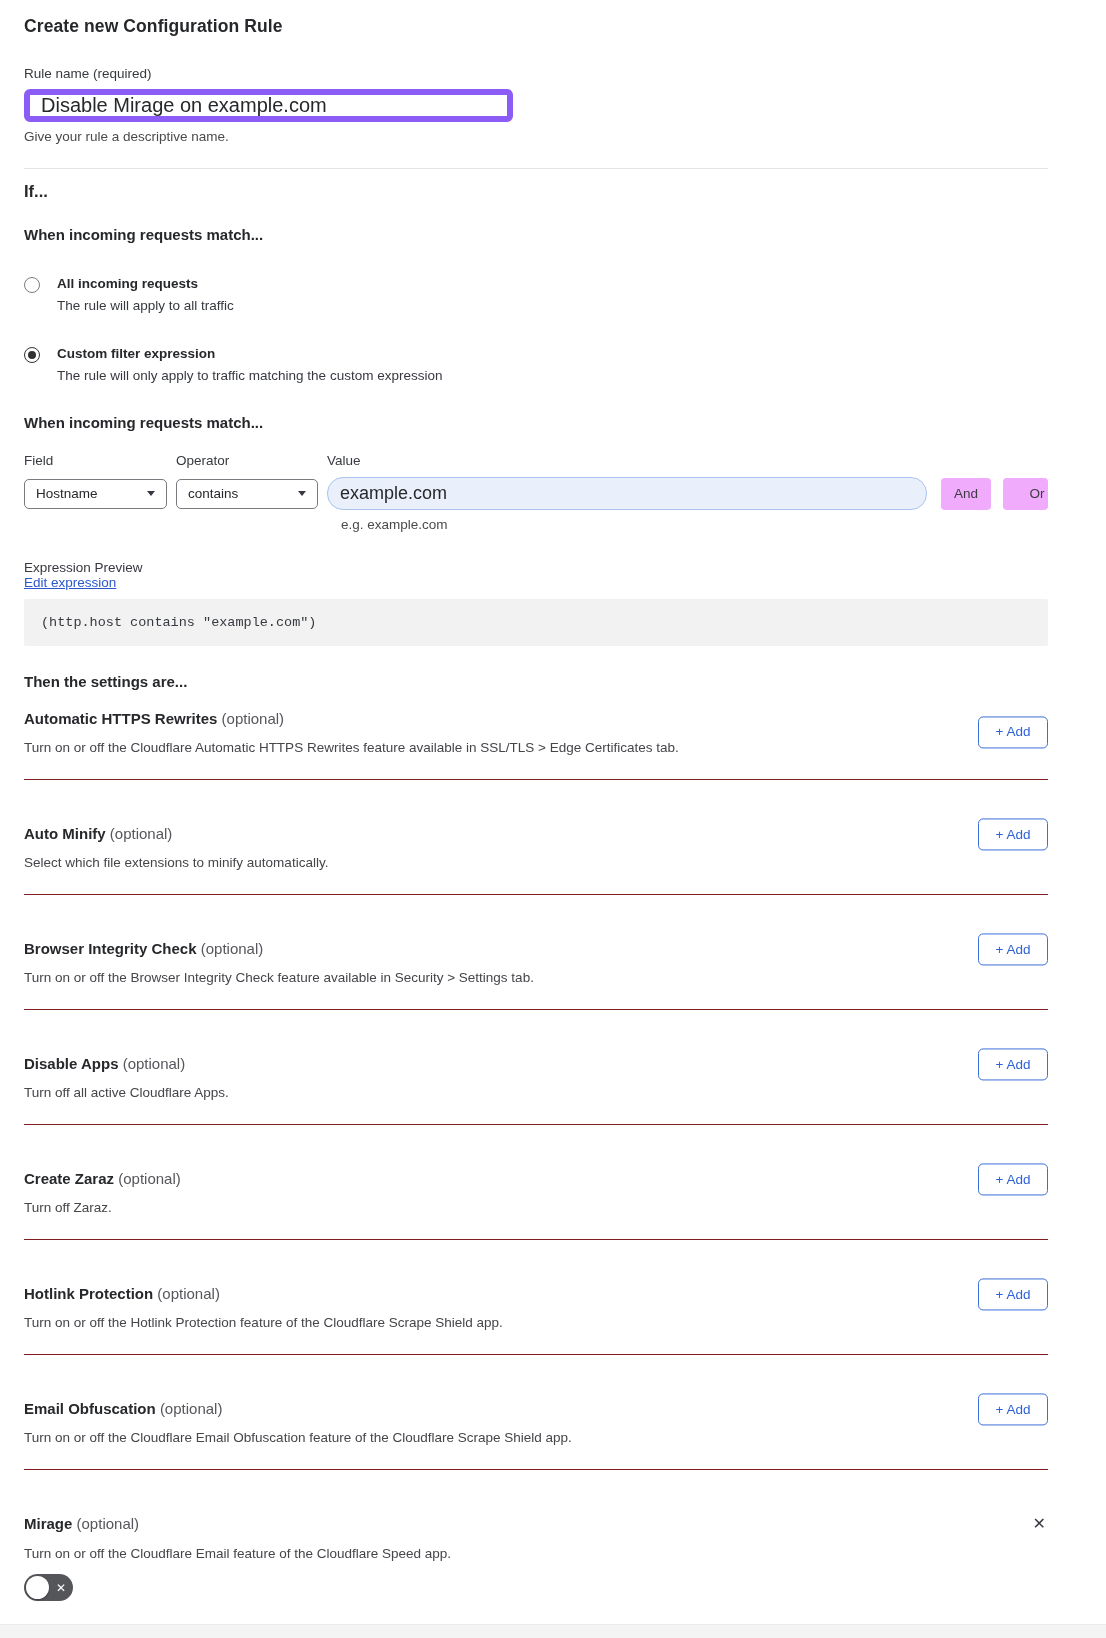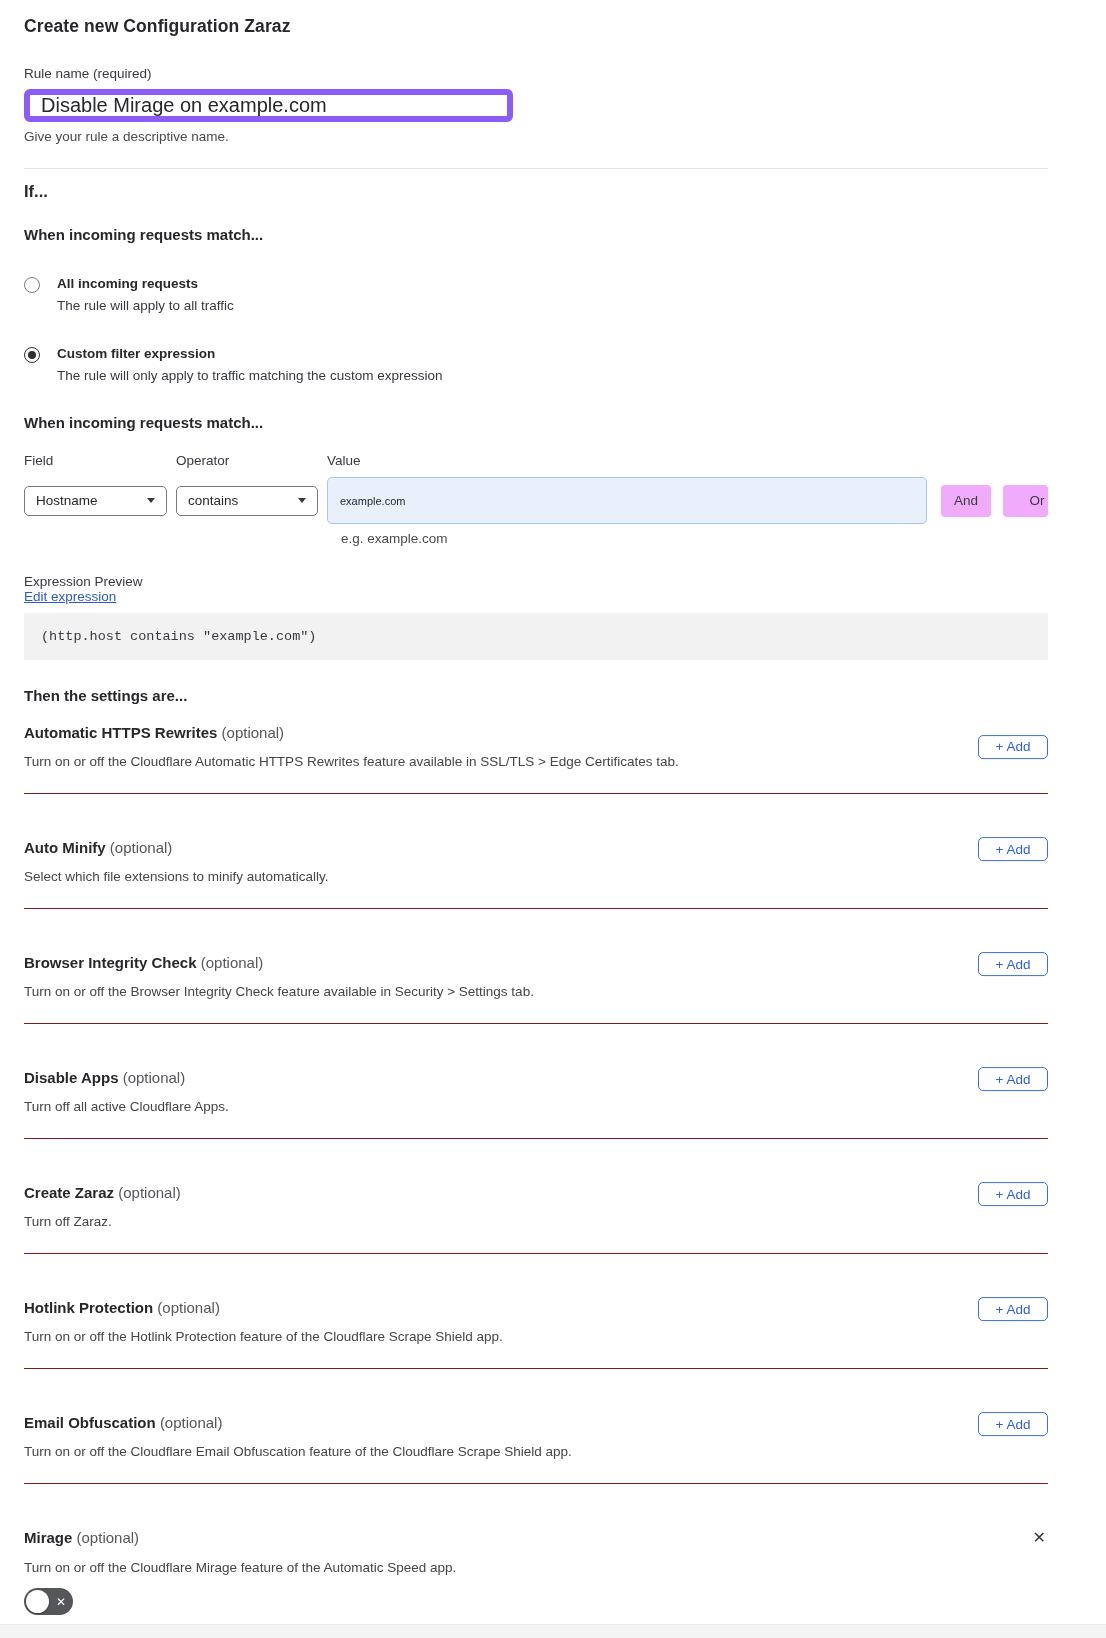--- a/index.html
+++ b/index.html
@@ -50,22 +50,22 @@
 
   .builder-controls { display: flex; margin-top: 9px; align-items: center; }
   .select-box {
     width: 143px; height: 30px; border: 1px solid #797980; border-radius: 5px;
     background: #fff; display: flex; align-items: center; justify-content: space-between;
     padding: 0 11px; font-size: 13.5px; color: #26282b; cursor: pointer;
     margin-right: 9px; flex: none;
   }
   .chevron { width: 0; height: 0; border-left: 4.5px solid transparent; border-right: 4.5px solid transparent; border-top: 5.5px solid #36393f; flex: none; }
   .value-input {
-    width: 600px; height: 47px; border: 1px solid #a9c4ee; border-radius: 5px;
-    background: #e9f0fc; padding: 0 12px; font-size: 11px; color: #26282b;
+    width: 600px; height: 33px; border: 1px solid #a9c4ee; border-radius: 16px;
+    background: #e9f0fc; padding: 0 12px; font-size: 18px; color: #26282b;
     font-family: inherit; outline: none; flex: none;
   }
   .gray-btn {
     height: 32px; border: none; border-radius: 4px; background: #f0abfc;
     font-size: 13.5px; color: #3c3c40; font-family: inherit; cursor: pointer; flex: none;
   }
   .and-btn { width: 50px; margin-left: 14px; }
   .or-btn  { width: 45px; margin-left: 12px; padding-left: 23px; }
   .value-helper { font-size: 13.5px; color: #4a4a4c; margin-top: 7px; margin-left: 317px; }
 
@@ -84,21 +84,21 @@
   .setting-row { border-bottom: 1px solid #7f1d1d; padding: 45px 0 24px 0; position: relative; }
   .settings-list .setting-row:first-child { padding-top: 20px; }
   .settings-list .setting-row:last-child { border-bottom: none; }
   .setting-header { display: flex; justify-content: space-between; align-items: flex-start; }
   .setting-title-line { font-size: 15px; color: #26282b; }
   .setting-title { font-weight: 700; }
   .setting-optional { font-weight: 400; color: #56565c; }
   .setting-desc { font-size: 13.5px; color: #45454a; margin-top: 13px; max-width: 860px; }
   .add-btn {
     position: absolute; right: 0; top: 50%; transform: translateY(-58%);
-    width: 70px; height: 24px; background: #fff;
+    width: 70px; height: 32px; background: #fff;
     border: 1px solid #3b6fd8; border-radius: 5px;
     color: #2f62d8; font-size: 13.5px; font-family: inherit; cursor: pointer;
   }
   .close-x {
     font-size: 16px; color: #36393f; line-height: 18px; cursor: pointer;
     font-weight: 400; padding: 0 2px; user-select: none;
   }
   .toggle {
     margin-top: 13px; width: 49px; height: 27px; border-radius: 14px;
     background: #54565a; position: relative; cursor: pointer;
@@ -114,21 +114,21 @@
   .footer-band {
     position: absolute; left: 0; bottom: 0; width: 1106px; height: 14px;
     background: #f4f4f5; border-top: 1px solid #ececee;
   }
 </style>
 </head>
 <body>
 
 <div class="container">
 
-  <div class="page-title">Create new Configuration Zaraz</div>
+  <div class="page-title">Create new Configuration Rule</div>
 
   <div class="field-label">Rule name (required)</div>
   <input class="rule-name-input" type="text" value="Disable Mirage on example.com" style="">
   <div class="helper">Give your rule a descriptive name.</div>
 
   <hr class="divider">
 
   <div class="if-heading">If...</div>
   <div class="match-heading">When incoming requests match...</div>
 
@@ -267,21 +267,21 @@
 
   </div>
       <div class="setting-row">
     <div class="setting-header">
       <div class="setting-title-line">
         <span class="setting-title">Mirage</span>
         <span class="setting-optional"> (optional)</span>
       </div>
       <span class="close-x">✕</span>
     </div>
-    <div class="setting-desc">Turn on or off the Cloudflare Mirage feature of the Automatic Speed app.</div>
+    <div class="setting-desc">Turn on or off the Cloudflare Email feature of the Cloudflare Speed app.</div>
 
     <div class="toggle">
       <span class="knob"></span>
       <span class="toggle-x">✕</span>
     </div>
   </div>
     </div>
 
 </div>
 

